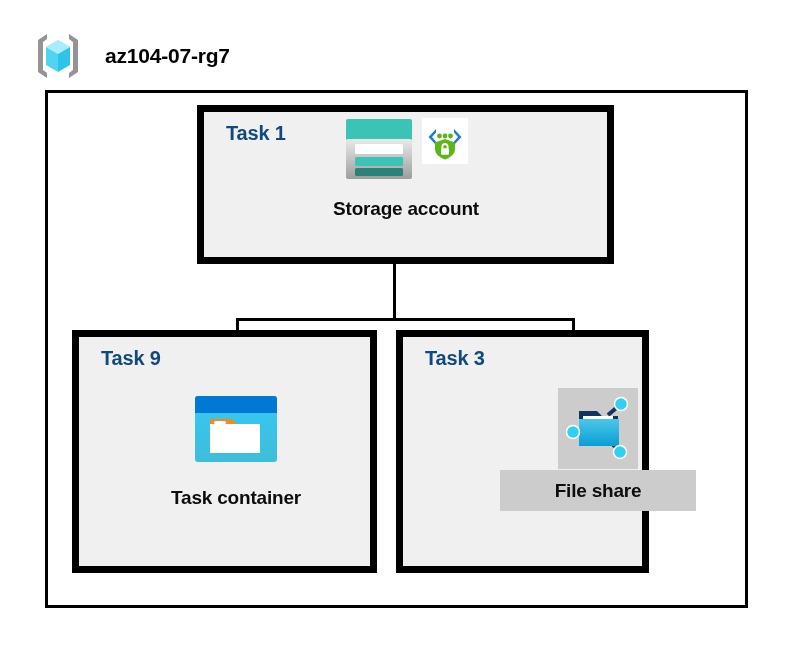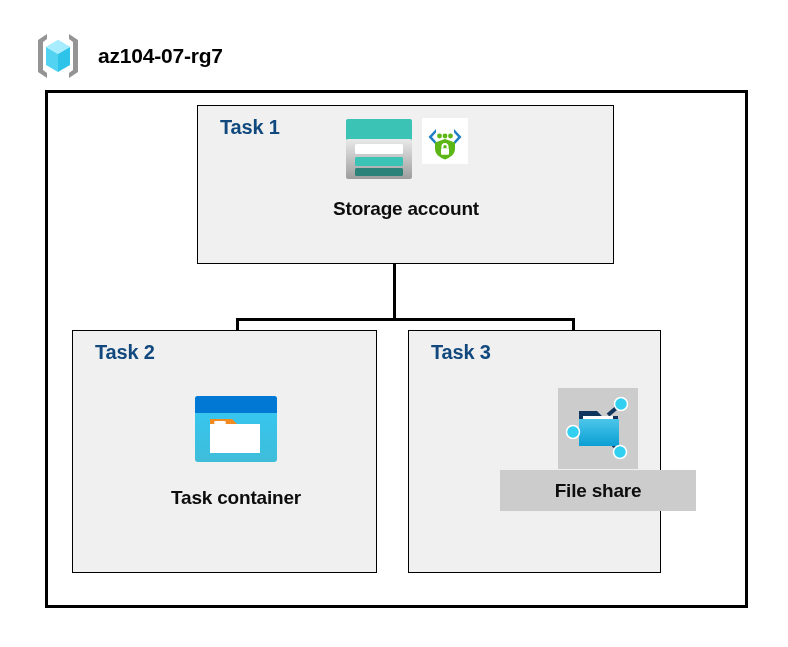--- a/index.html
+++ b/index.html
@@ -19,21 +19,21 @@
     overflow: hidden;
   }
 
   
   .rg-header {
     position: absolute;
     left: 30px;
     top: 28px;
     display: flex;
     align-items: center;
-    gap: 12px;
+    gap: 19px;
   }
   .rg-icon {
     width: 56px;
     height: 56px;
     display: block;
   }
   .rg-title {
     font-size: 21px;
     font-weight: bold;
     color: #000000;
@@ -50,26 +50,26 @@
     height: 518px;
     border: 3px solid #000000;
     box-sizing: border-box;
     background: #ffffff;
   }
 
   
   .task-box {
     position: absolute;
     background: #f0f0f0;
-    border: 1px solid #000000;
+    border: 7px solid #000000;
     box-sizing: border-box;
   }
   #task-1 { left: 197px; top: 105px;  width: 417px; height: 159px; }
   #task-2 { left: 72px;  top: 330px;  width: 305px; height: 243px; }
-  #task-3 { left: 408px; top: 330px;  width: 253px; height: 243px; padding-left: 36px; }
+  #task-3 { left: 396px; top: 330px;  width: 253px; height: 243px; padding-left: 36px; }
 
   .task-label {
     position: absolute;
     left: 22px;
     top: 10px;
     font-size: 20px;
     font-weight: bold;
     color: #11497e;
     letter-spacing: -0.2px;
   }
@@ -203,21 +203,21 @@
           <path d="M20.4 30.5 L20.4 28.6 A2.6 2.6 0 0 1 25.6 28.6 L25.6 30.5" fill="none" stroke="#ffffff" stroke-width="1.9"></path>
 
           <rect x="19" y="30.2" width="8" height="6.6" rx="1" fill="#ffffff"></rect>
         </svg>
       </span>
     </div>
     <span class="node-caption">Storage account</span>
   </div>
 
   <div class="task-box" id="task-2">
-    <span class="task-label">Task 2</span>
+    <span class="task-label">Task 9</span>
   </div>
 
   <div class="node" id="node-blob">
     <span>
       <svg width="84" height="68" viewBox="0 0 84 68" xmlns="http://www.w3.org/2000/svg">
         <defs>
           <linearGradient id="blobBody" x1="0" y1="0" x2="0" y2="1">
             <stop offset="0%" stop-color="#35c8f7"></stop>
             <stop offset="100%" stop-color="#3ebdd9"></stop>
           </linearGradient>

